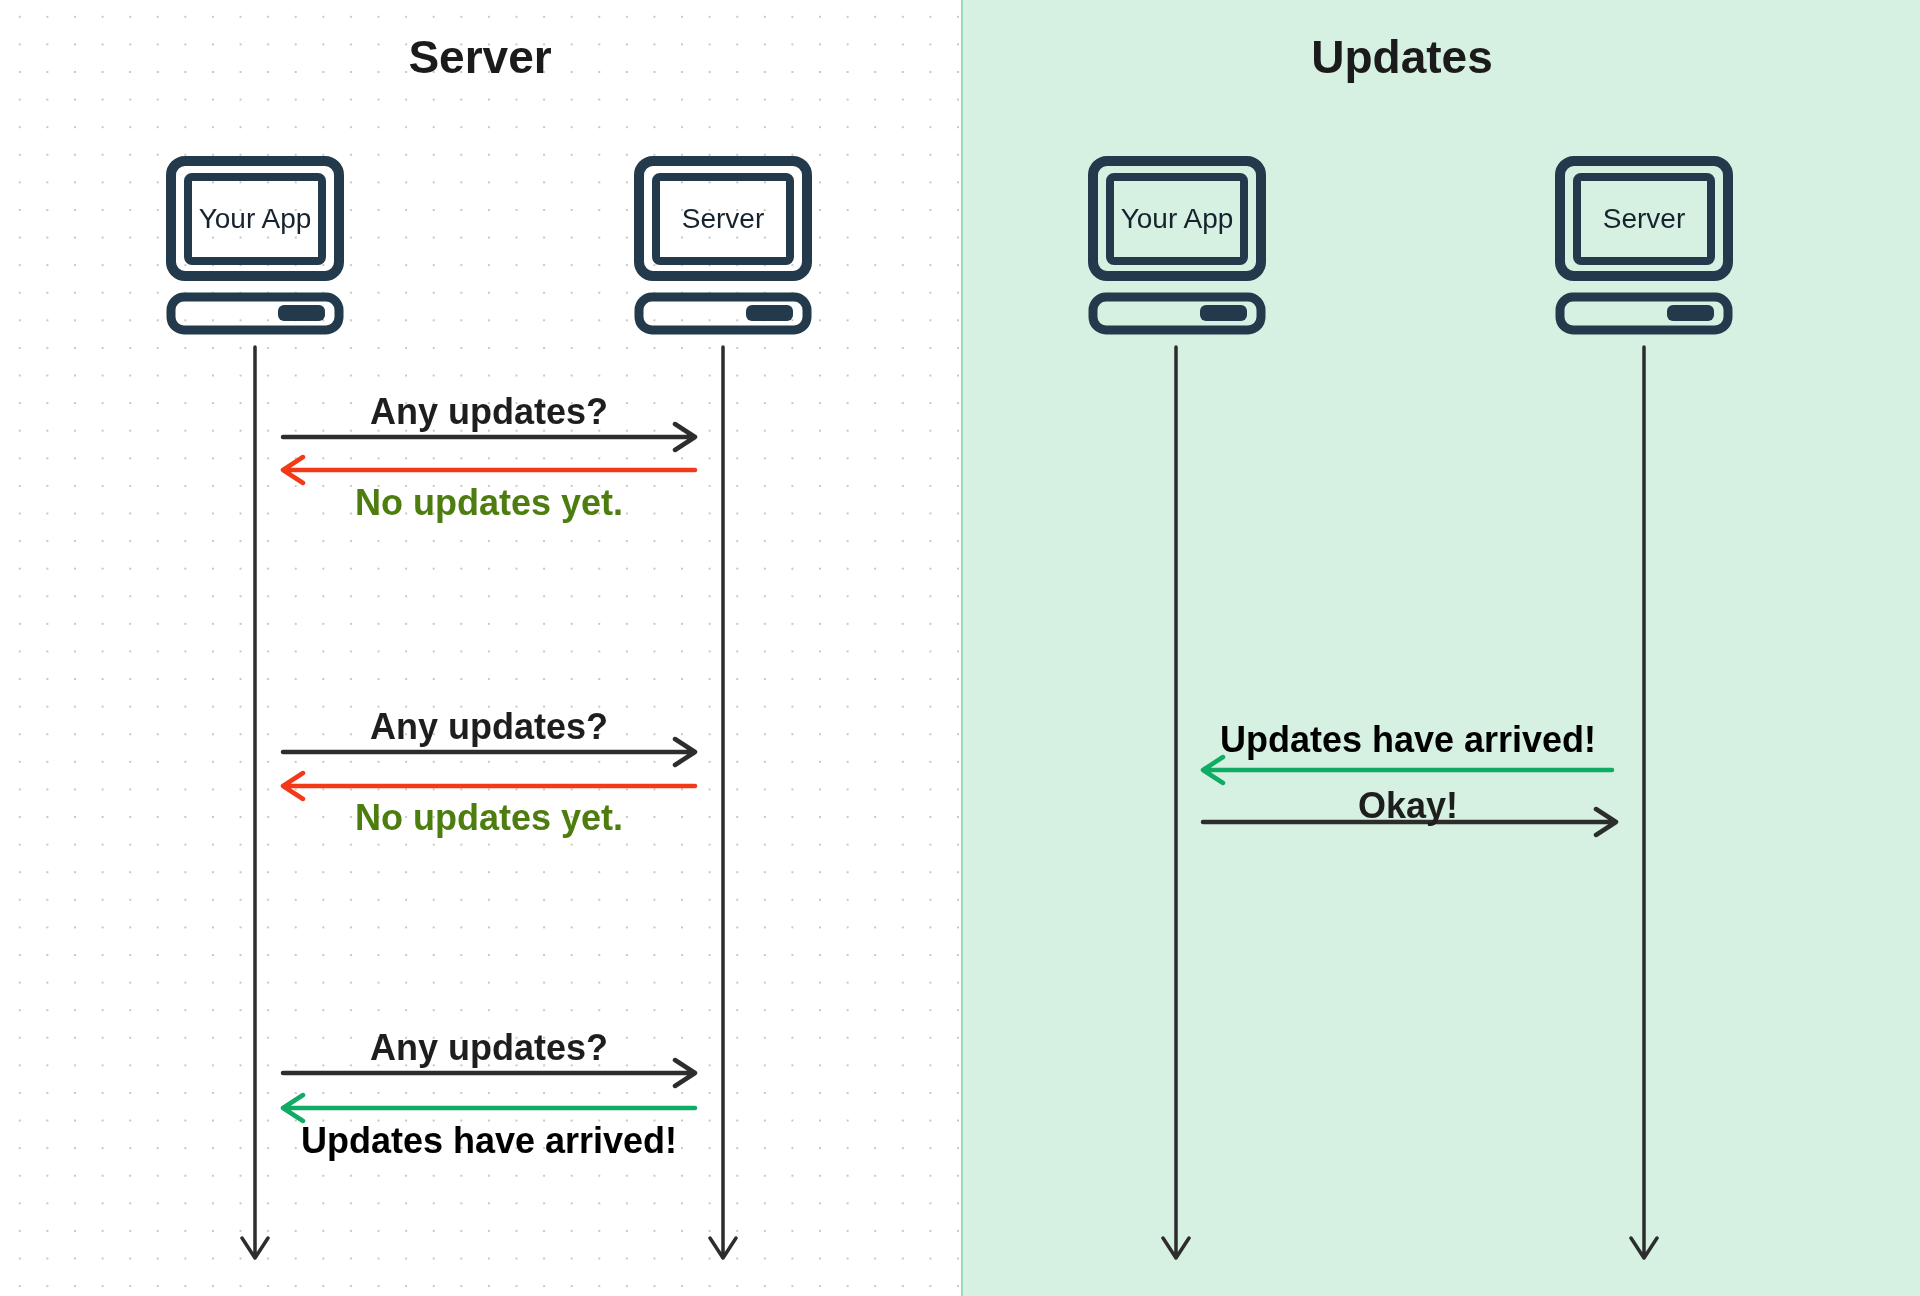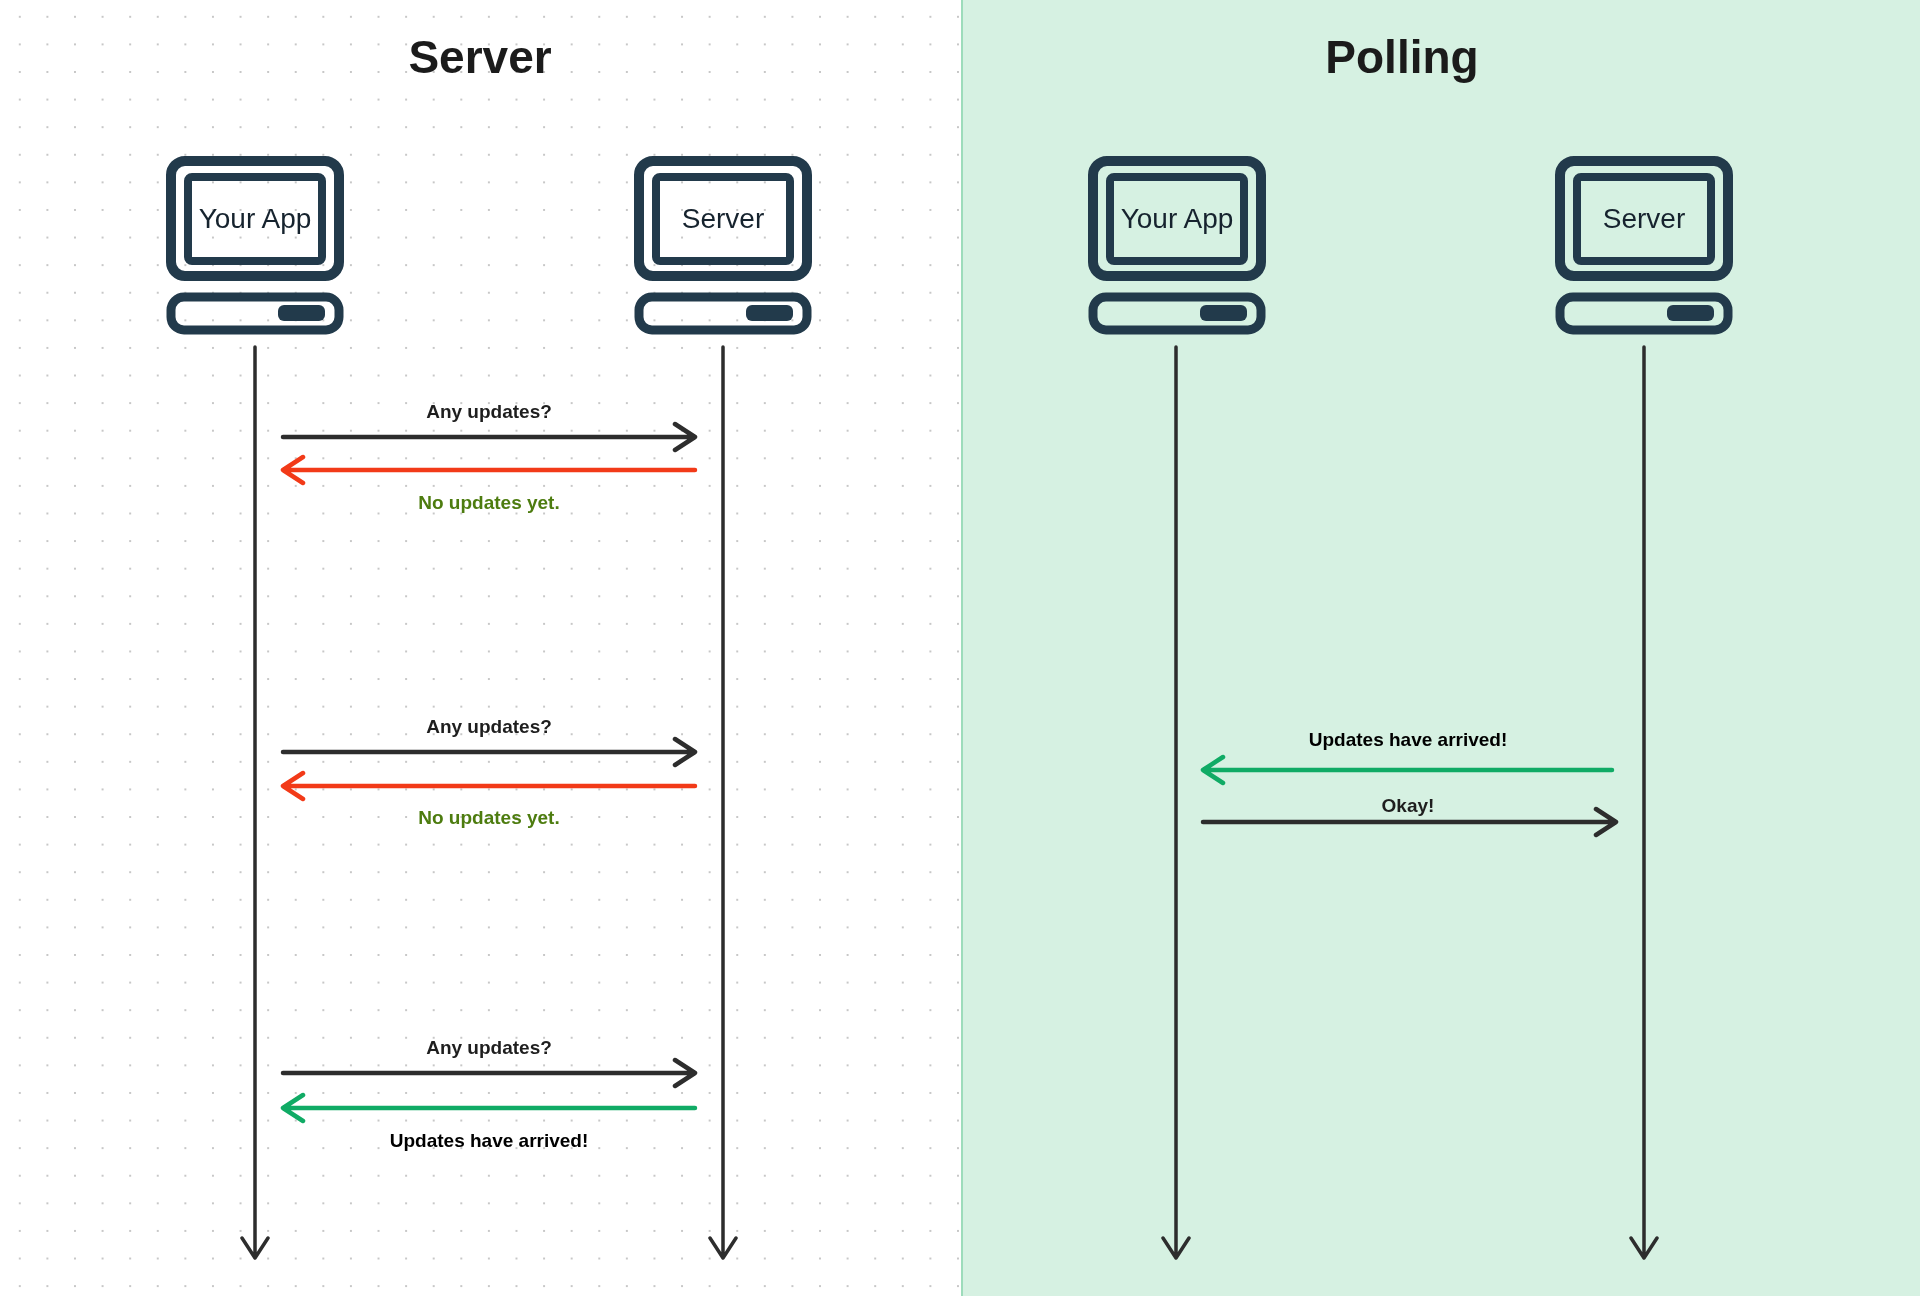--- a/index.html
+++ b/index.html
@@ -37,37 +37,37 @@
     display: flex; align-items: center; justify-content: center;
     font-size: 28px; font-weight: 400; color: #16232e;
     white-space: nowrap;
   }
 
   .overlay-svg { position: absolute; left: 0; top: 0; }
 
   .msg {
     position: absolute;
     transform: translate(-50%, -50%);
-    font-size: 19px;
+    font-size: 36px;
     font-weight: 600;
     white-space: nowrap;
   }
   .msg-black { color: #1e1e1e; }
   .msg-red   { color: #4d7c0f; }
   .msg-green { color: #000000; }
 </style>
 </head>
 <body>
 
 <div class="panel panel-polling"></div>
 
 <div class="panel panel-webhook"></div>
 
 <div class="panel-title" style="left:480px; top:57px;">Server</div>
-<div class="panel-title" style="left:1402px; top:57px;">Polling</div>
+<div class="panel-title" style="left:1402px; top:57px;">Updates</div>
 
 <div class="actor" style="left:165px;">
   <svg width="180" height="180" viewBox="0 0 180 180">
     <rect x="6" y="6" width="168" height="115" rx="14" fill="none" stroke="#223a4b" stroke-width="10"></rect>
     <rect x="23" y="22" width="134" height="84" rx="4" fill="none" stroke="#223a4b" stroke-width="8"></rect>
     <rect x="6" y="142" width="168" height="33" rx="13" fill="none" stroke="#223a4b" stroke-width="9"></rect>
     <rect x="113" y="150" width="47" height="16" rx="6" fill="#223a4b"></rect>
   </svg>
   <div class="actor-label">Your App</div>
 </div>

